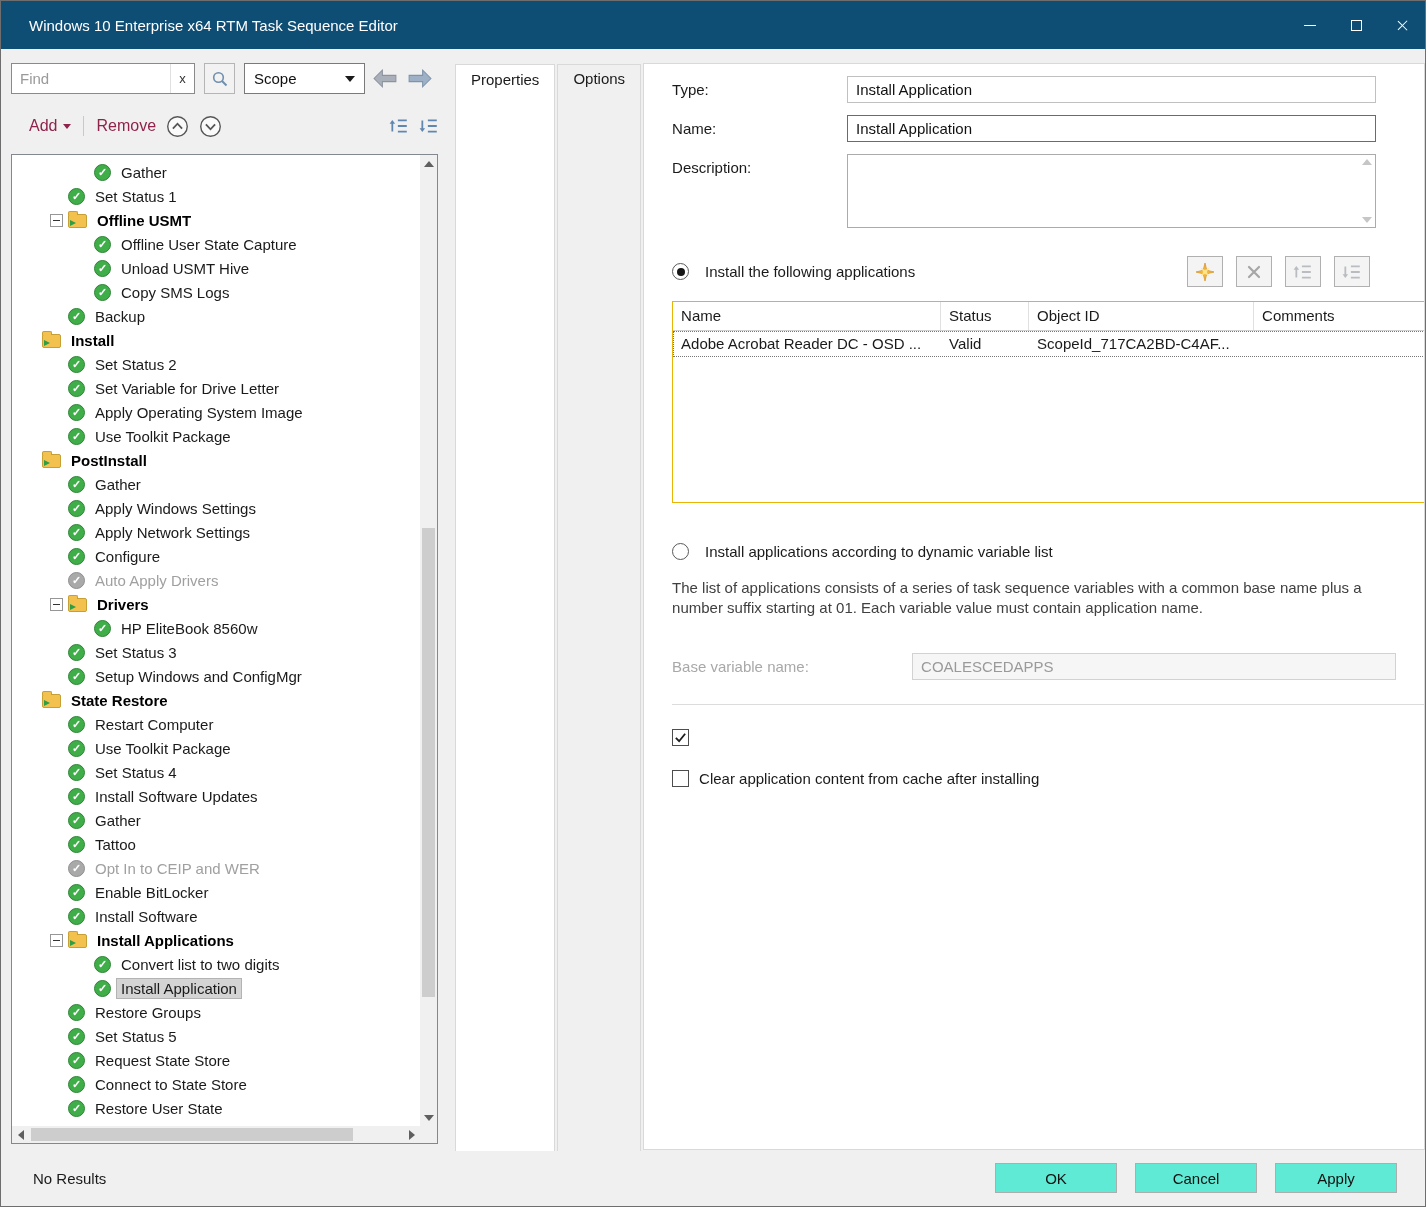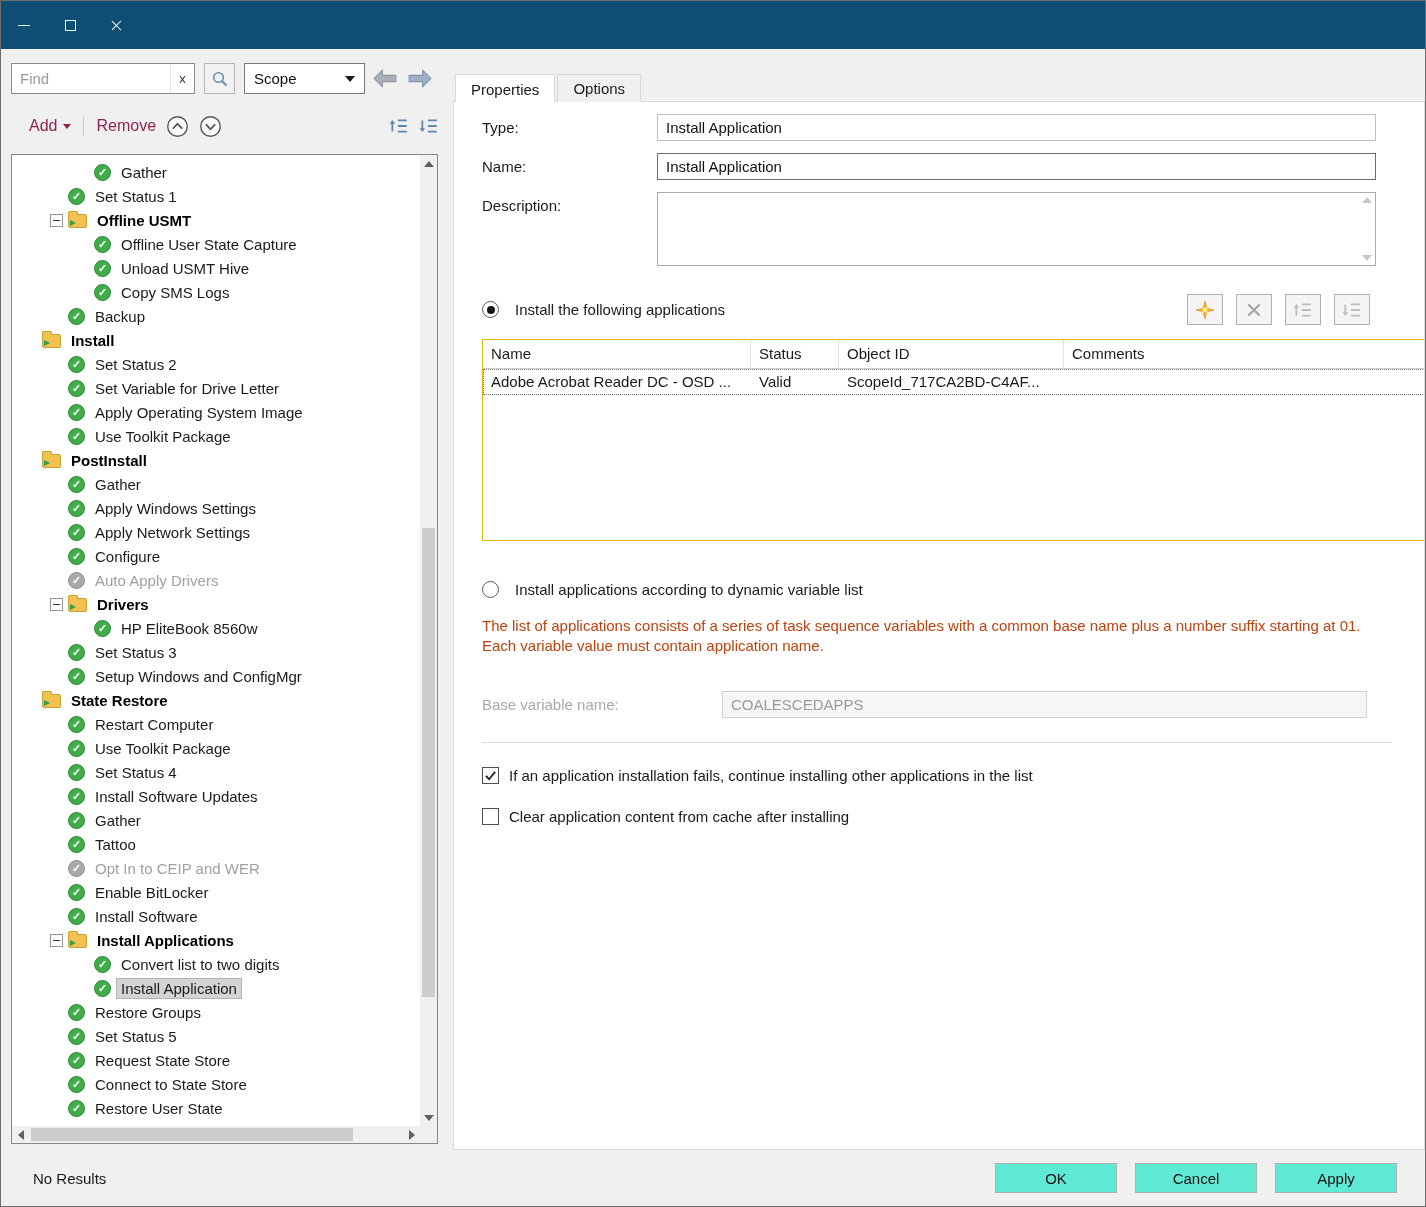--- a/index.html
+++ b/index.html
@@ -68,21 +68,21 @@
   .tri-up { width:0; height:0; border-left:5px solid transparent; border-right:5px solid transparent; border-bottom:6px solid #5f5f5f; }
   .tri-down { width:0; height:0; border-left:5px solid transparent; border-right:5px solid transparent; border-top:6px solid #5f5f5f; }
   .tri-left { width:0; height:0; border-top:5px solid transparent; border-bottom:5px solid transparent; border-right:6px solid #5f5f5f; }
   .tri-right { width:0; height:0; border-top:5px solid transparent; border-bottom:5px solid transparent; border-left:6px solid #5f5f5f; }
   .hscroll { height:17px; background:#f0f0f0; display:flex; flex-shrink:0; }
   .h-track { flex:1; position:relative; }
   .h-thumb { position:absolute; top:2px; bottom:2px; left:2px; width:86%; background:#cdcdcd; }
   .corner { width:17px; height:17px; background:#f0f0f0; flex-shrink:0; }
 
   
-  .right { flex:1; display:flex; flex-direction:column; padding-top:24px; min-width:0; }
+  .right { flex:1; display:flex; flex-direction:row; padding-top:14px; min-width:0; }
   .tabs { display:flex; padding-left:2px; position:relative; z-index:2; }
   .tab { padding:5px 15px 4px; font-size:15px; border:1px solid #d9d9d9; border-bottom:none; background:#f0f0f0; margin-right:2px; position:relative; top:1px; color:#1a1a1a; cursor:default; }
   .tab.active { background:#fff; padding-top:6px; }
   .tab-page { flex:1; background:#fff; border:1px solid #d9d9d9; padding:12px 28px 0 28px; min-height:0; overflow:hidden; position:relative; z-index:1; }
 
   .form-row { display:flex; margin-bottom:12px; }
   .form-label { width:175px; flex-shrink:0; font-size:15px; color:#1a1a1a; padding-top:5px; }
   .text-field { flex:1; height:27px; border:1px solid #ababab; font-size:15px; padding:0 8px; color:#111; background:#fff; font-family:inherit; margin-right:20px; outline:none; }
   .text-field.type { border-color:#c0c0c0; }
   .text-field.name { border-color:#6b6b6b; }
@@ -103,40 +103,41 @@
   .t-head { display:flex; height:29px; border-bottom:1px solid #d0d0d0; }
   .t-hcell { padding:5px 8px; border-right:1px solid #e0e0e0; color:#1a1a1a; white-space:nowrap; overflow:hidden; }
   .t-row { display:flex; height:26px; outline:1px dotted #767676; outline-offset:-1px; }
   .t-cell { padding:4px 8px; color:#1a1a1a; white-space:nowrap; overflow:hidden; }
   .c-name { width:268px; flex-shrink:0; }
   .c-status { width:88px; flex-shrink:0; }
   .c-objectid { width:225px; flex-shrink:0; }
   .c-comments { flex:1; border-right:none; }
 
   .radio2-row { margin-top:40px; }
-  .helper-text { margin-top:18px; font-size:15px; color:#c2410c; line-height:1.35; max-width:910px; }
+  .helper-text { margin-top:18px; font-size:15px; color:#404040; line-height:1.35; max-width:910px; }
   .base-row { display:flex; align-items:center; margin-top:34px; }
   .base-label { width:240px; flex-shrink:0; font-size:15px; color:#a8a8a8; }
   .base-field { width:645px; height:27px; border:1px solid #d2d2d2; background:#f6f6f6; color:#9a9a9a; font-size:15px; padding:0 8px; font-family:inherit; outline:none; }
   .section-divider { margin-top:24px; border-top:1px solid #dcdcdc; width:910px; }
   .cb-row { display:flex; align-items:center; gap:10px; margin-top:24px; font-size:15px; color:#1a1a1a; }
   .cb { width:17px; height:17px; border:1px solid #4d4d4d; background:#fff; display:flex; align-items:center; justify-content:center; flex-shrink:0; }
 
   
   .footer { height:56px; flex-shrink:0; display:flex; align-items:center; background:#f0f0f0; }
   .status-text { font-size:15px; color:#1a1a1a; margin-left:32px; }
   .footer-buttons { margin-left:auto; margin-right:28px; display:flex; gap:18px; }
   .btn { width:122px; height:30px; background:#5eead4; border:1px solid #adadad; font-size:15px; color:#111; font-family:inherit; }
 </style>
 </head>
 <body>
 
 <div class="window">
 
   <div class="titlebar">
+    <span class="title">Windows 10 Enterprise x64 RTM Task Sequence Editor</span>
     <div class="win-controls">
       <div class="win-btn">
           <span class="ic-min"></span>
         </div>
       <div class="win-btn">
           <span class="ic-max"></span>
         </div>
       <div class="win-btn">
           <span class="ic-close"></span>
         </div>
@@ -534,21 +535,20 @@
         </div>
 
         <div class="section-divider"></div>
 
         <label class="cb-row">
           <span class="cb">
             <svg width="13" height="13" viewBox="0 0 14 14">
                 <path d="M2 7.5L5.5 11 12 3" fill="none" stroke="#1d1d1f" stroke-width="2"></path>
               </svg>
           </span>
-          <span>If an application installation fails, continue installing other applications in the list</span>
         </label>
 
         <label class="cb-row">
           <span class="cb"></span>
           <span>Clear application content from cache after installing</span>
         </label>
 
       </div>
     </div>
   </div>

